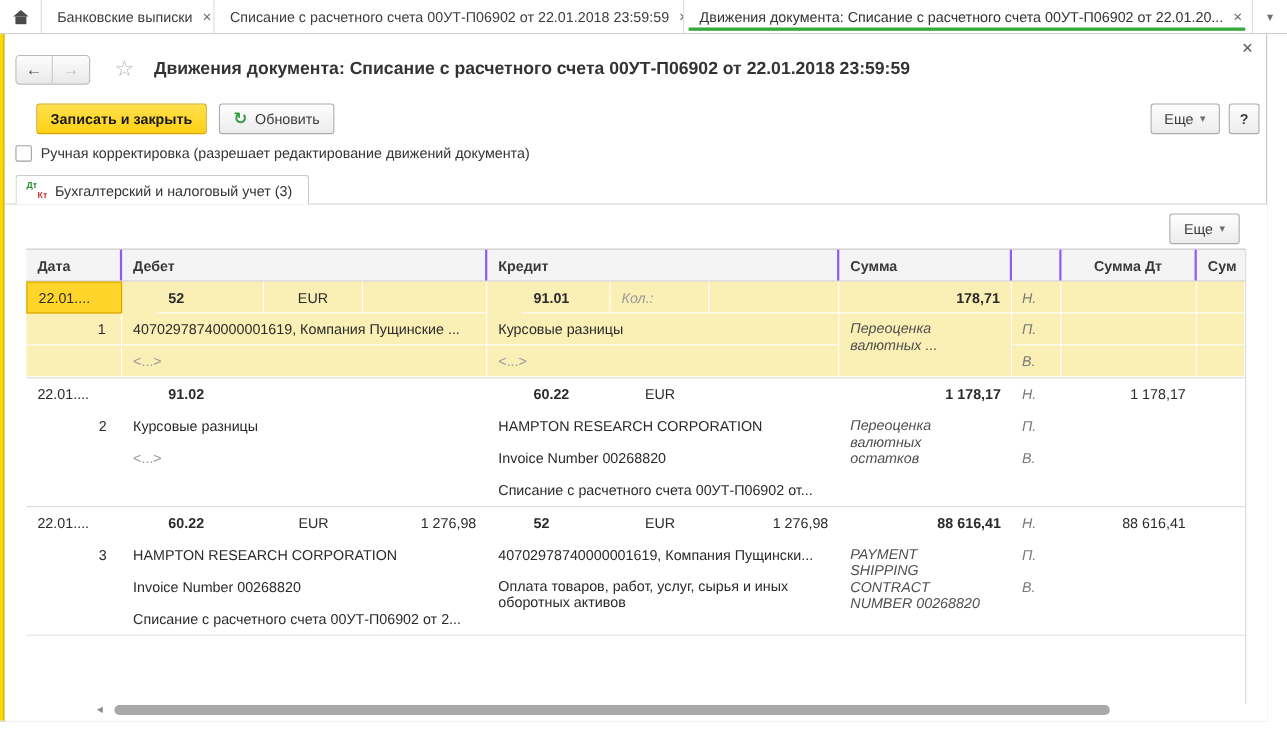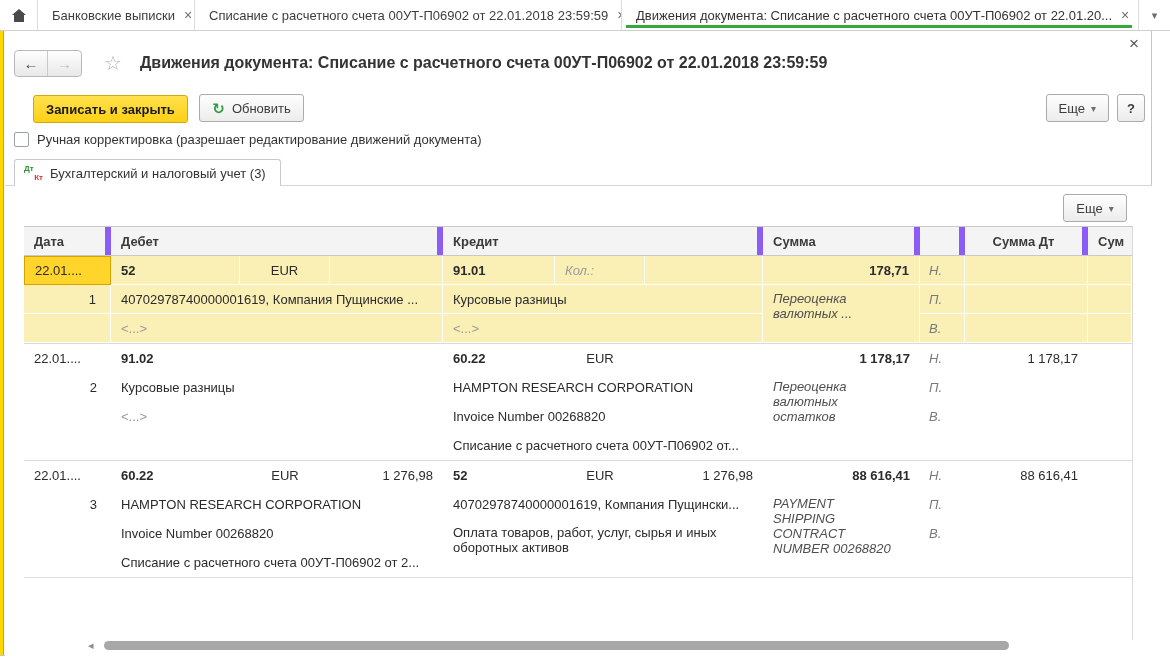--- a/index.html
+++ b/index.html
@@ -67,28 +67,28 @@
   .dtkt .kt { position:absolute; bottom:0; right:0; font-size:8px; color:#c23a3a;margin-top:40px; }
   .panel { position:absolute; top:154px; left:5px; width:1147px; height:471px; background:#fff;
            border-top:1px solid #d5d5d5; }
   .panel-more { position:absolute; top:8px; right:25px; width:64px; }
 
   
   .tbl { position:absolute; left:19px; top:40px; width:1108px; }
   .tgrid { display:grid; grid-template-columns:87px 129px 90px 113px 112px 90px 118px 157px 45px 123px 44px; }
   .thead { grid-auto-rows:28px; background:#f4f4f4; border-top:1px solid #c9c9c9; border-bottom:1px solid #c9c9c9; }
   .th { display:flex; align-items:center; padding:0 10px; font-size:13px; font-weight:bold; color:#3a3a3a;
-        border-right:6px solid #8b5cf6; overflow:hidden; white-space:nowrap; }
+        border-right:2px solid #8b5cf6; overflow:hidden; white-space:nowrap; }
   .th.center { justify-content:center; }
   .trow { grid-auto-rows:29px; position:relative; }
   .trow + .trow { border-top:1px solid #dadada; }
   .trow:last-child { border-bottom:1px solid #e3e3e3; }
   .cell { display:flex; align-items:center; padding:0 10px; font-size:13px; color:#2b2b2b;
           overflow:hidden; white-space:nowrap; }
-  .acc { font-weight:bold; }
+  .acc { font-weight:bold;margin-left:32px; }
   .amt { justify-content:flex-end; font-variant-numeric:tabular-nums; }
   .b { font-weight:bold; }
   .num { justify-content:flex-end; padding-right:14px; color:#2b2b2b; }
   .gray { color:#9a9a9a; }
   .it { font-style:italic; }
   .flag { color:#7a7a7a; font-style:italic; padding-left:9px; }
   .note { align-items:flex-start; padding-top:6px; white-space:pre-line; line-height:15px;
           font-style:italic; color:#4f4f4f; }
   .wrap { white-space:normal; line-height:15px; align-items:flex-start; padding-top:6px; }
 

